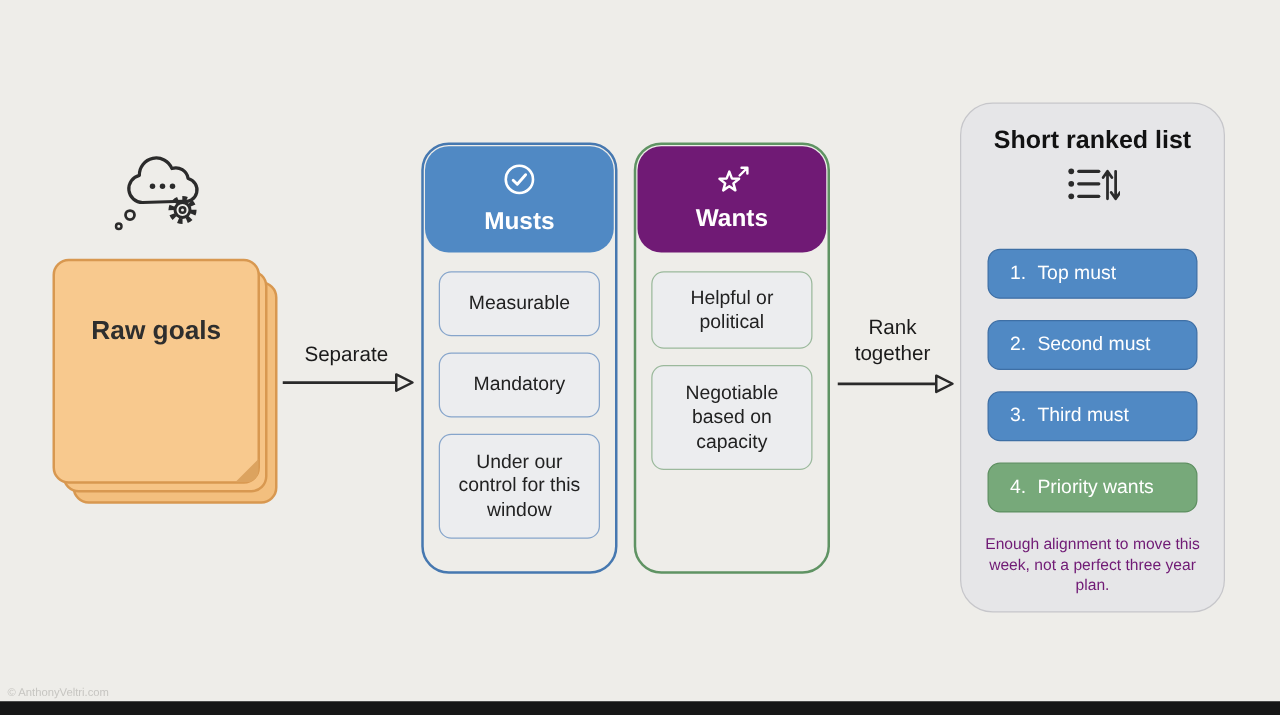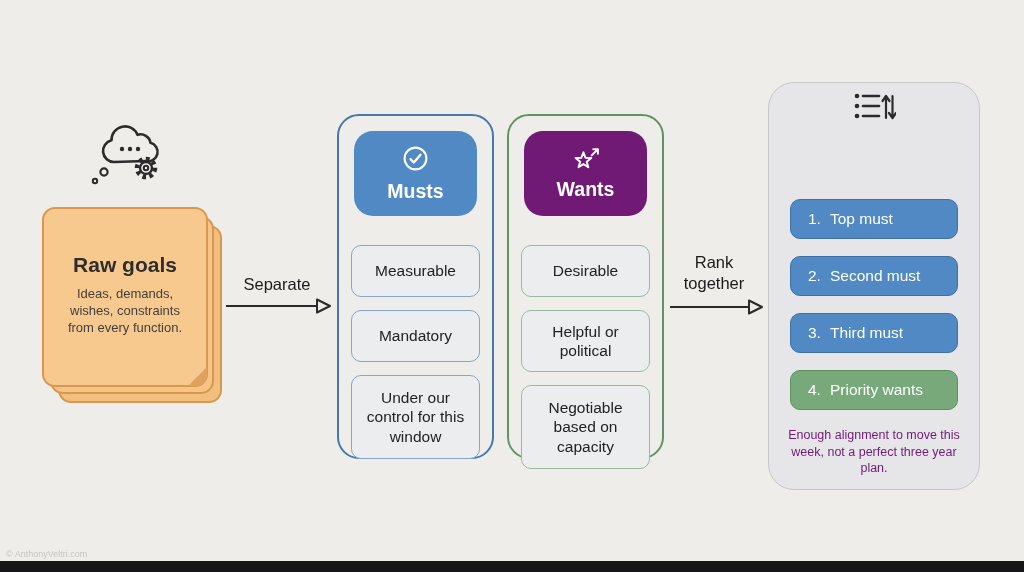--- a/index.html
+++ b/index.html
@@ -26,21 +26,21 @@
   .flow-label.separate { left:224px; top:274px; width:106px; }
   .flow-label.rank { left:670px; top:252px; width:88px; }
   .flow-arrow { position:absolute; }
   .flow-arrow.separate { left:226px; top:296px; }
   .flow-arrow.rank { left:670px; top:297px; }
   
   .column { position:absolute; top:114px; width:157px; height:345px; box-sizing:border-box;
             border-radius:22px; border:2px solid; }
   .column.musts { left:337px; border-color:#4678b0; }
   .column.wants { left:507px; border-color:#5f9363; }
-  .col-header { margin:15px; height:85px; border-radius:19px; display:flex; flex-direction:column;
+  .col-header { margin:1px; height:85px; border-radius:19px; display:flex; flex-direction:column;
                 align-items:center; justify-content:center; gap:4px; }
   .column.musts .col-header { background:#5089c4; }
   .column.wants .col-header { background:#701a75; }
   .col-title { color:#ffffff; font-size:19.5px; font-weight:bold; }
   .col-items { display:flex; flex-direction:column; gap:13px; padding:14px 12px 0; }
   .col-item { box-sizing:border-box; border-radius:10px; background:#ecedef; border:1.6px solid;
               display:flex; align-items:center; justify-content:center; text-align:center;
               font-size:15.5px; line-height:1.25; color:#222; padding:6px 14px; }
   .column.musts .col-item { border-color:#86a5cb; }
   .column.wants .col-item { border-color:#9bb99c; }
@@ -80,21 +80,20 @@
       <circle cx="16" cy="58" r="3.6" fill="none" stroke="#2b2b2b" stroke-width="2.2"></circle>
       <circle cx="7" cy="67" r="2.2" fill="none" stroke="#2b2b2b" stroke-width="2"></circle>
     </svg>
   </span>
 
   <div class="sticky-stack">
     <div class="note back2"></div>
     <div class="note back1"></div>
     <div class="note front">
       <div class="note-title">Raw goals</div>
-      <div class="note-sub">Ideas, demands, wishes, constraints from every function.</div>
       <div class="fold"></div>
     </div>
   </div>
 
   <div class="flow-label separate">Separate</div>
   <span class="flow-arrow separate">
     <svg width="106" height="20" viewBox="0 0 106 20">
       <line x1="0" y1="10" x2="91" y2="10" stroke="#2a2a2a" stroke-width="2.2"></line>
       <polygon points="91,3.5 104,10 91,16.5" fill="#eeede9" stroke="#2a2a2a" stroke-width="2" stroke-linejoin="round"></polygon>
     </svg>
@@ -121,35 +120,35 @@
     <div class="col-header">
       <span>
         <svg width="31" height="23" viewBox="0 0 30 22">
           <path d="M13 5 L15 10.25 L20.6 10.5 L16.2 14.1 L17.7 19.5 L13 16.4 L8.3 19.5 L9.8 14.1 L5.4 10.5 L11 10.25 Z" fill="none" stroke="#fff" stroke-width="1.9" stroke-linejoin="round"></path>
           <path d="M21 8 L27 2 M22.5 2 L27 2 L27 6.5" fill="none" stroke="#fff" stroke-width="1.9" stroke-linecap="round" stroke-linejoin="round"></path>
         </svg>
       </span>
       <span class="col-title">Wants</span>
     </div>
     <div class="col-items">
-      <div class="col-item h1">Desirable</div>
       <div class="col-item h2">Helpful or political</div>
       <div class="col-item h3">Negotiable based on capacity</div>
     </div>
   </div>
 
   <div class="flow-label rank">Rank together</div>
   <span class="flow-arrow rank">
     <svg width="94" height="20" viewBox="0 0 94 20">
       <line x1="0" y1="10" x2="79" y2="10" stroke="#2a2a2a" stroke-width="2.2"></line>
       <polygon points="79,3.5 92,10 79,16.5" fill="#eeede9" stroke="#2a2a2a" stroke-width="2" stroke-linejoin="round"></polygon>
     </svg>
   </span>
 
   <div class="panel">
+    <div class="panel-title">Short ranked list</div>
     <span class="panel-icon" style="width:44px;">
       <svg width="44" height="32" viewBox="0 0 44 32" style="display:block; margin:0 auto;">
         <circle cx="5" cy="5" r="2.3" fill="#2b2b2b"></circle>
         <line x1="11" y1="5" x2="27" y2="5" stroke="#2b2b2b" stroke-width="2.6" stroke-linecap="round"></line>
         <circle cx="5" cy="15" r="2.3" fill="#2b2b2b"></circle>
         <line x1="11" y1="15" x2="27" y2="15" stroke="#2b2b2b" stroke-width="2.6" stroke-linecap="round"></line>
         <circle cx="5" cy="25" r="2.3" fill="#2b2b2b"></circle>
         <line x1="11" y1="25" x2="27" y2="25" stroke="#2b2b2b" stroke-width="2.6" stroke-linecap="round"></line>
         <path d="M34 27 L34 6 M30.5 10 L34 5 L37.5 10" fill="none" stroke="#2b2b2b" stroke-width="2.2" stroke-linecap="round" stroke-linejoin="round"></path>
         <path d="M40.5 5 L40.5 26 M37 22 L40.5 27 L44 22" fill="none" stroke="#2b2b2b" stroke-width="2.2" stroke-linecap="round" stroke-linejoin="round"></path>

